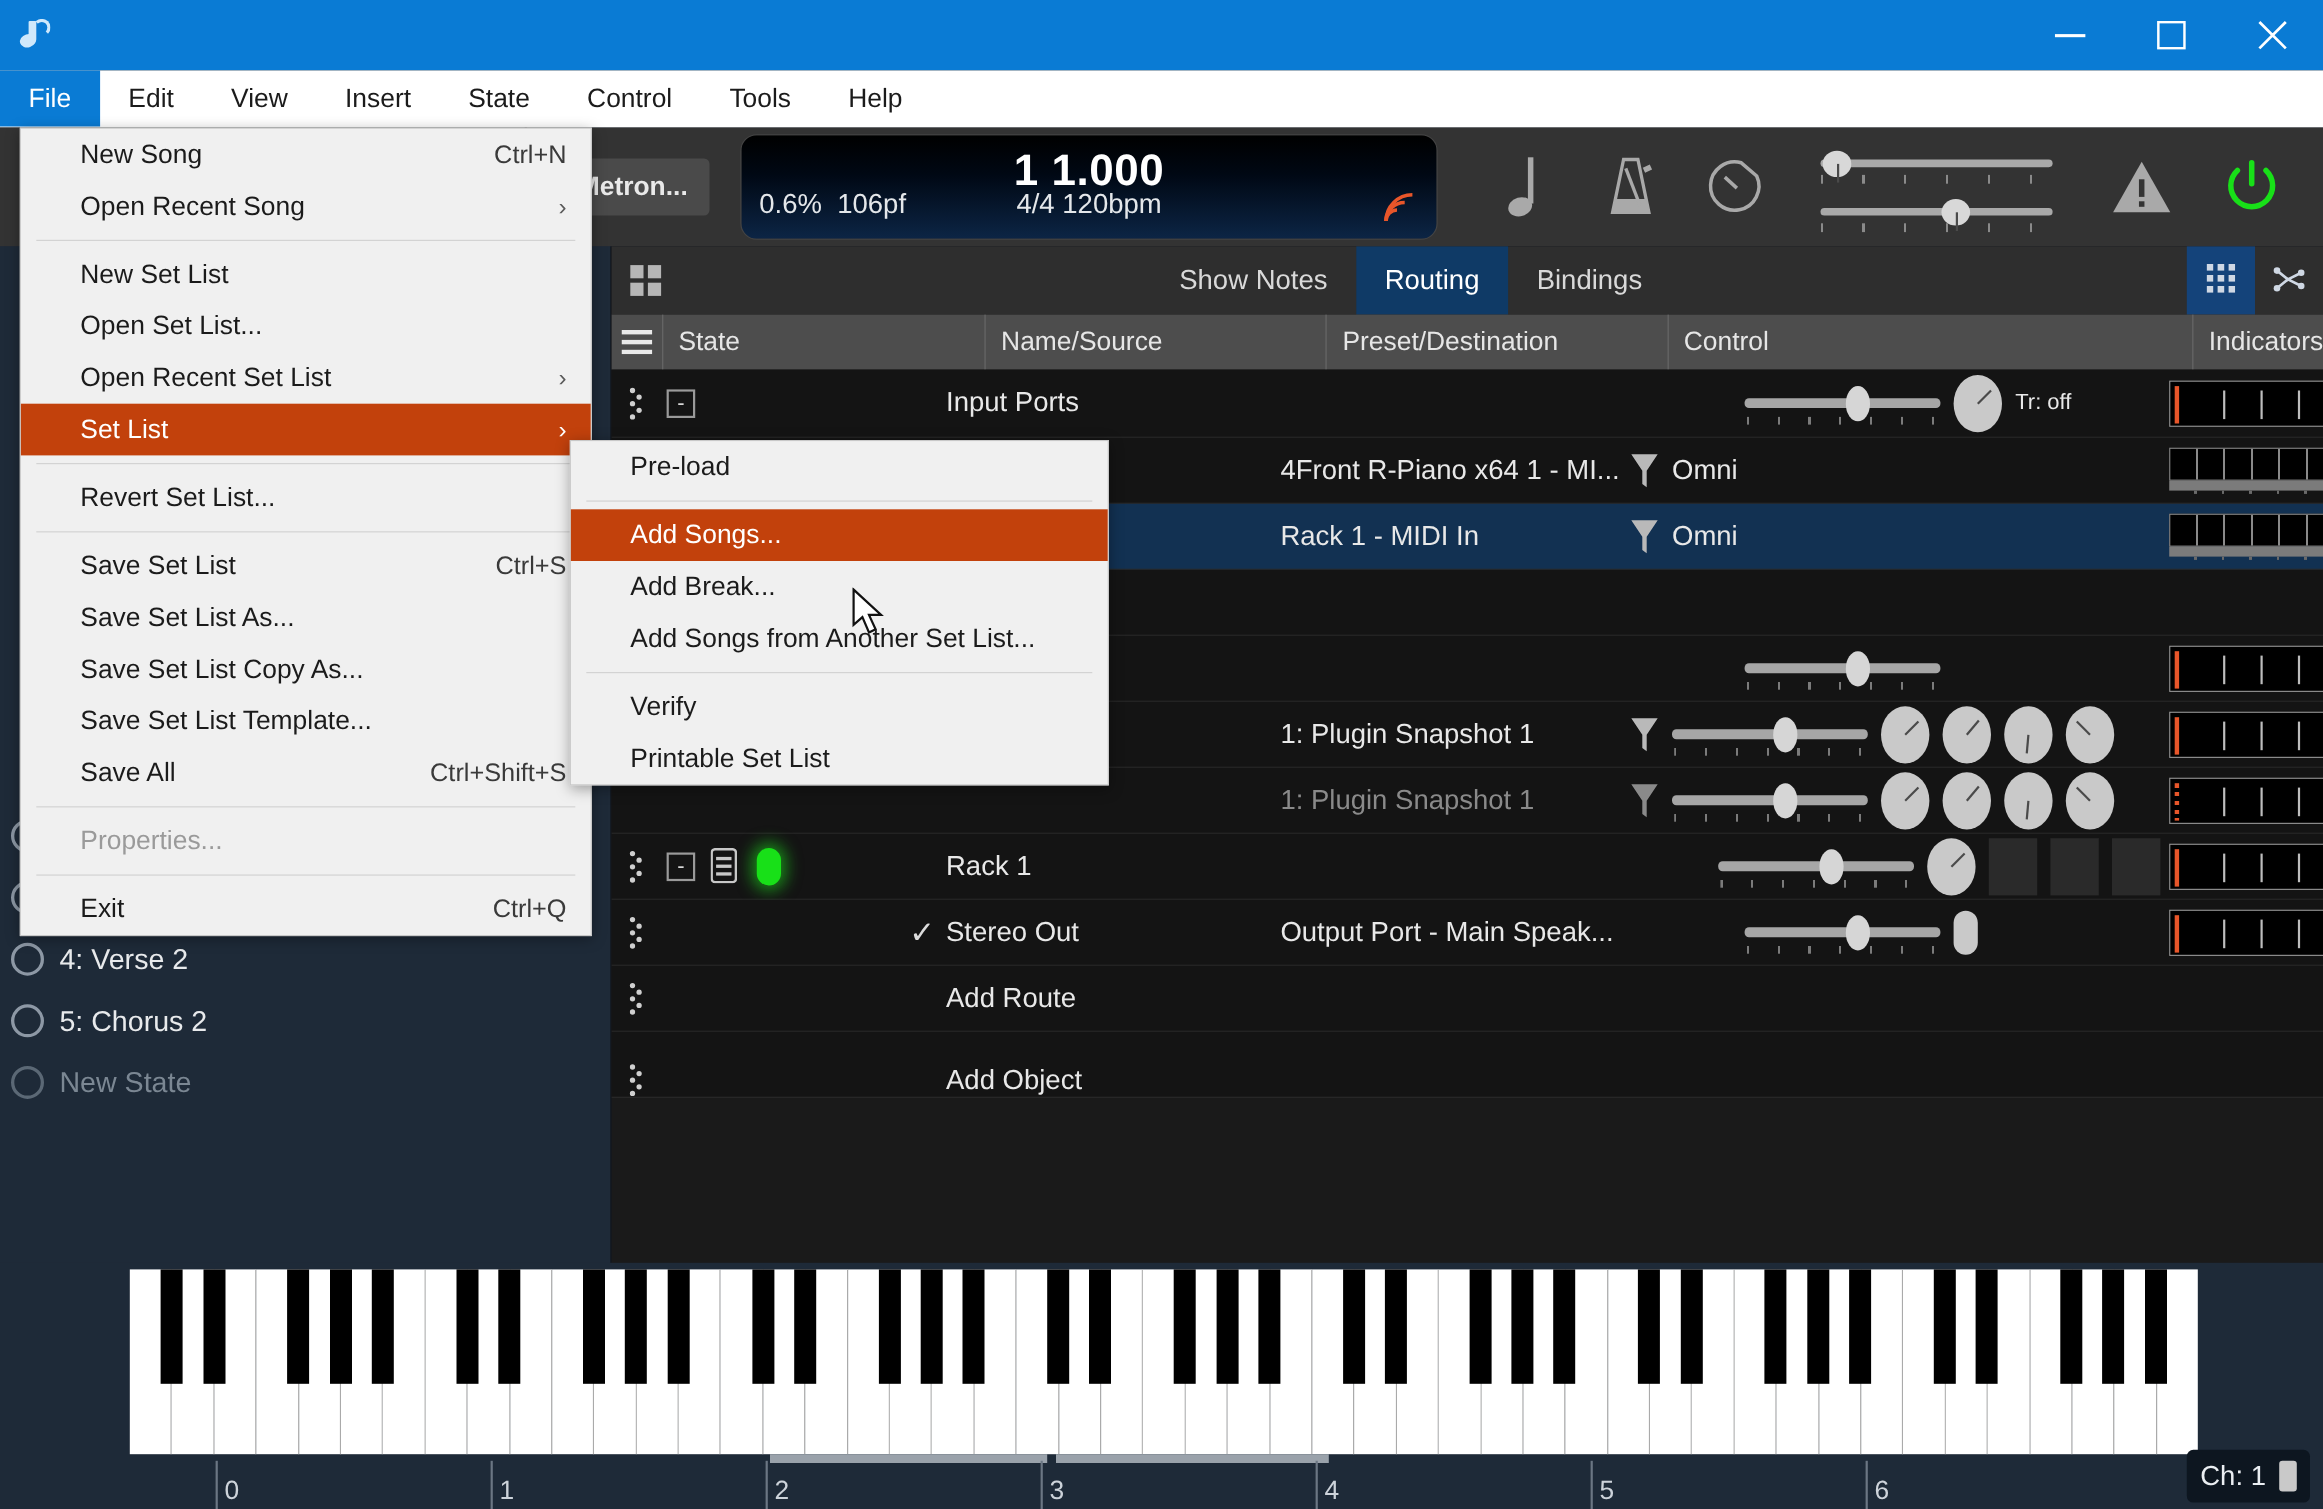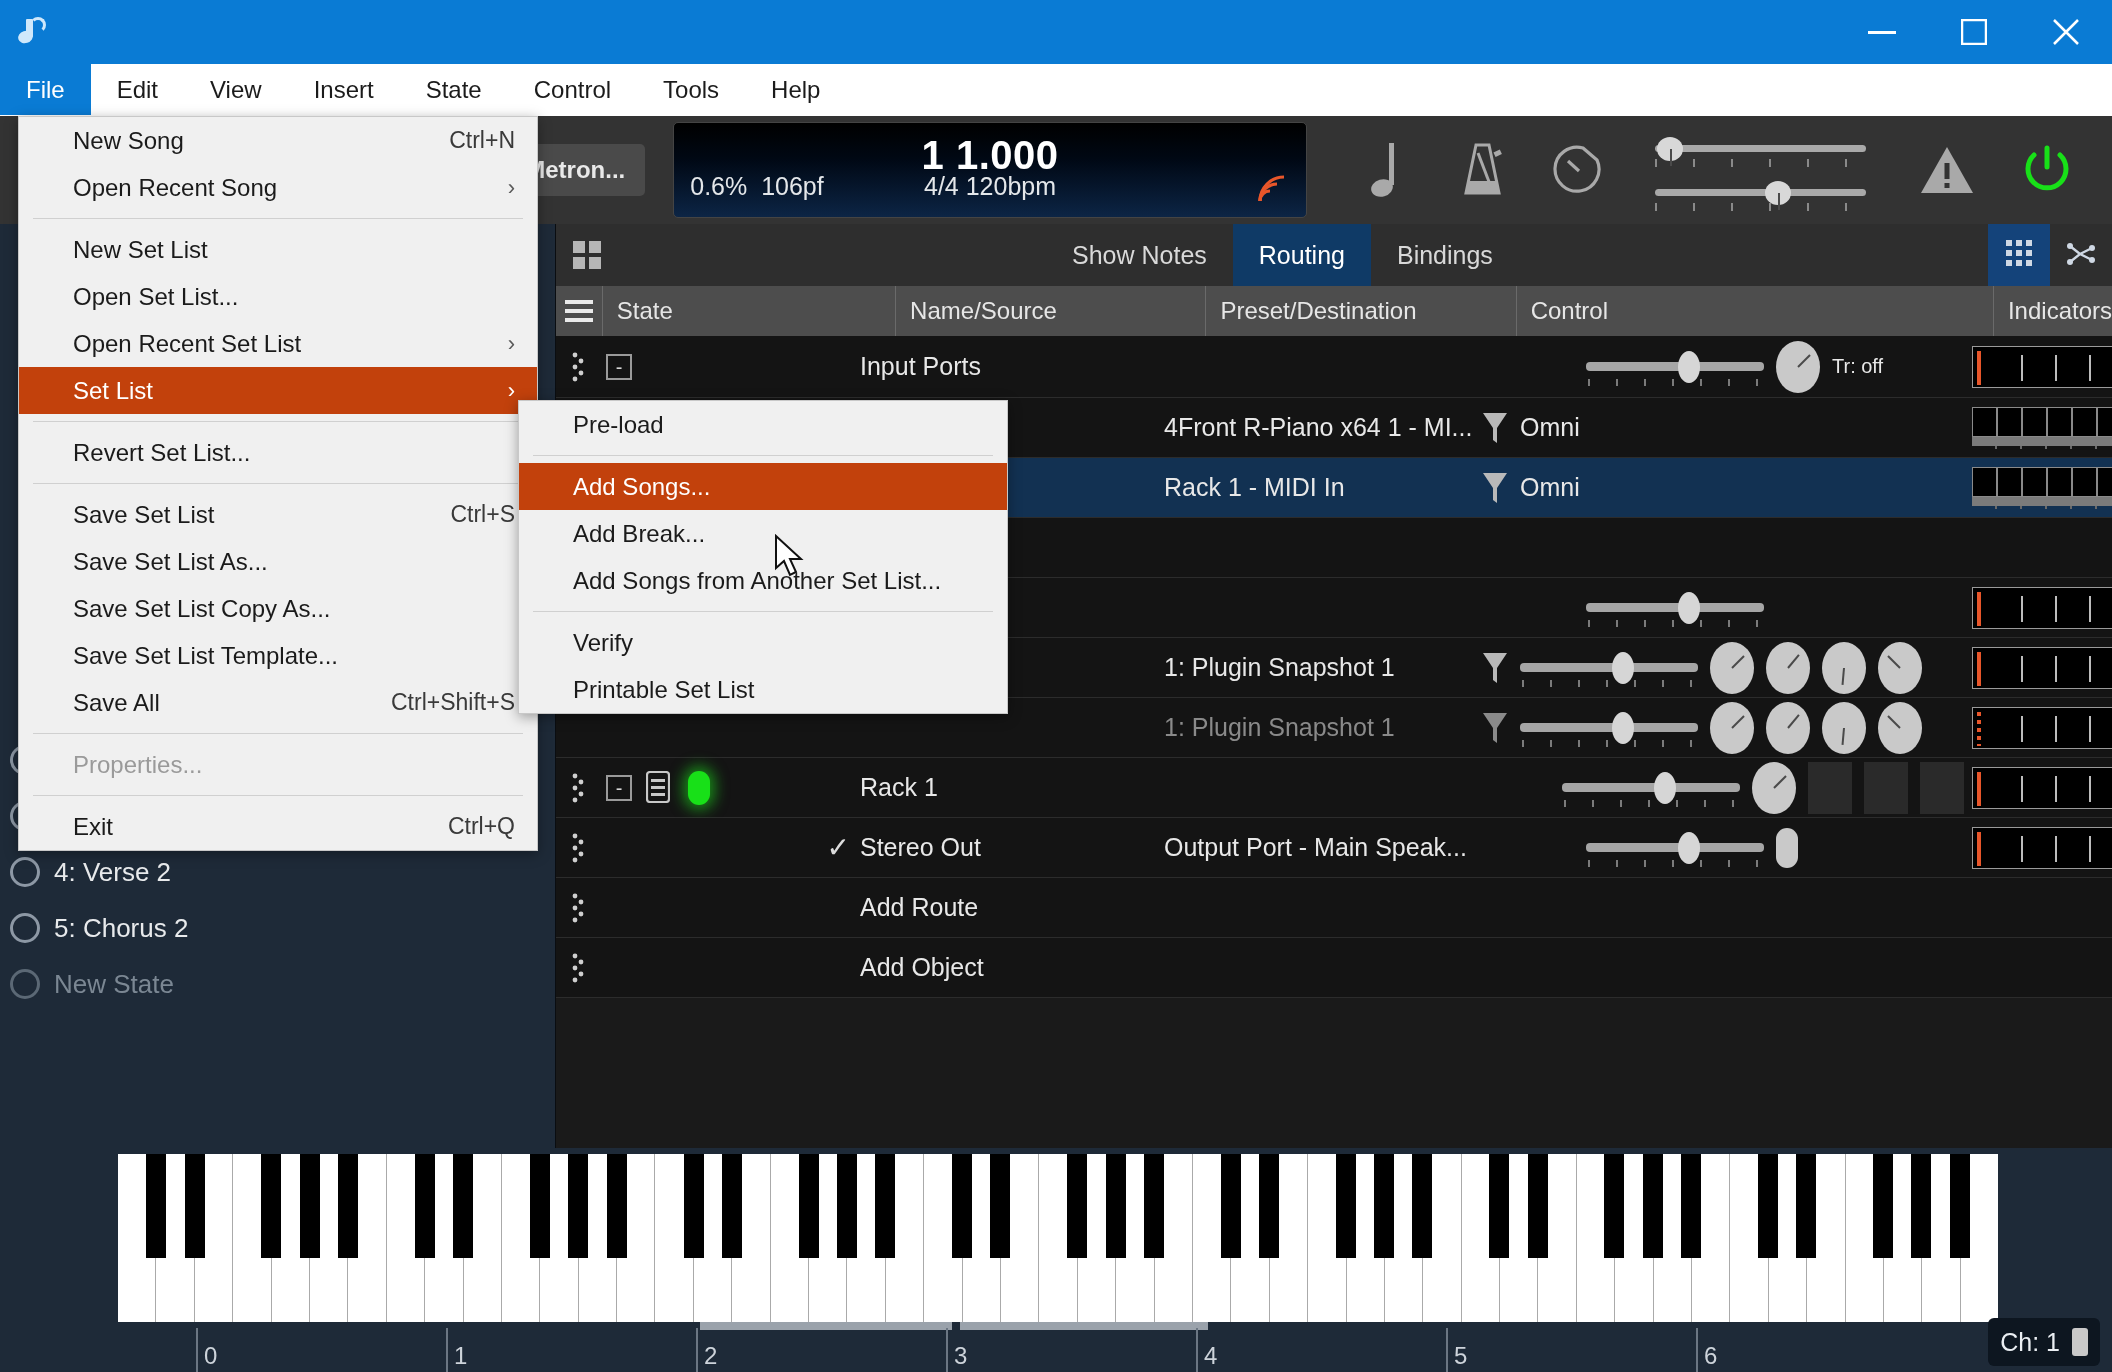--- a/index.html
+++ b/index.html
@@ -69,21 +69,21 @@
   }
   .tb-sep { width:2px; height:108px; background:#242424; }
   .tb-leftpad { width: 520px; height:108px; }
   .metron-btn {
     margin-left: 26px; height:52px; min-width:140px; padding: 0 18px;
     background:#4a4a4a; color:#e9e9e9; border-radius:5px;
     display:flex; align-items:center; justify-content:center;
     font-size:24px; font-weight:bold;
   }
   .lcd {
-    margin-left: 28px; width: 690px; height: 96px; border-radius: 5px;
+    margin-left: 28px; width: 690px; height: 96px; border-radius: 15px;
     background: linear-gradient(#000000 0%, #000814 38%, #0c2545 100%);
     border:1px solid #444; position:relative; overflow:hidden;
   }
   .lcd .pos {
     position:absolute; top:10px; left:0; width:100%; text-align:center;
     color:#fff; font-size:40px; font-weight:bold; letter-spacing:.5px;
   }
   .lcd .cpu { position:absolute; bottom:16px; left:16px; color:#e4e7ea; font-size:25px; }
   .lcd .sig { position:absolute; bottom:16px; left:0; width:100%; text-align:center; color:#e4e7ea; font-size:25px; }
   .lcd .midi-ind { position:absolute; right:16px; bottom:12px; width:34px; height:34px; }
@@ -754,21 +754,21 @@
                 </g>
               </svg>
           </div>
           <div class="cell-state"></div>
           <div class="cell-name">Add Route</div>
           <div class="cell-preset"></div>
           <div class="cell-control"></div>
           <div class="cell-ind"></div>
         </div>
 
-        <div class="row black" style="height:60px;">
+        <div class="row black" style="height:60px;align-items:flex-end;">
           <div class="grip">
             <svg width="12" height="30">
                 <g fill="#cfcfcf">
                   <circle cx="3" cy="3" r="2.4"></circle>
                   <circle cx="9" cy="9" r="2.4"></circle>
                   <circle cx="3" cy="15" r="2.4"></circle>
                   <circle cx="9" cy="21" r="2.4"></circle>
                   <circle cx="3" cy="27" r="2.4"></circle>
                 </g>
               </svg>

